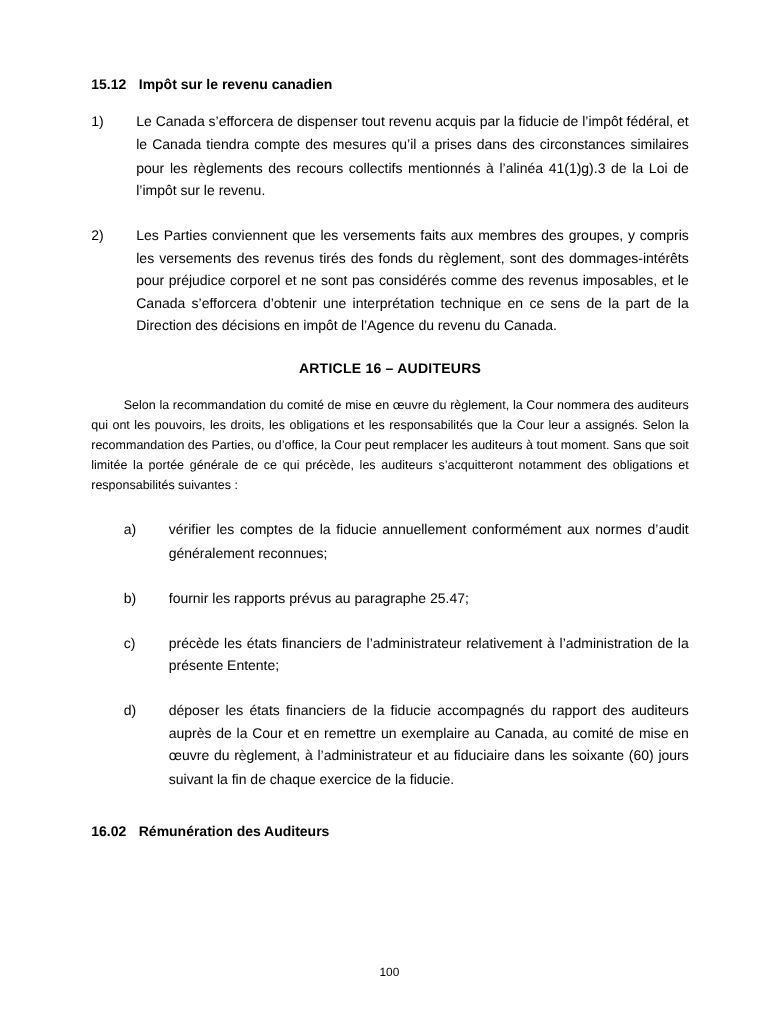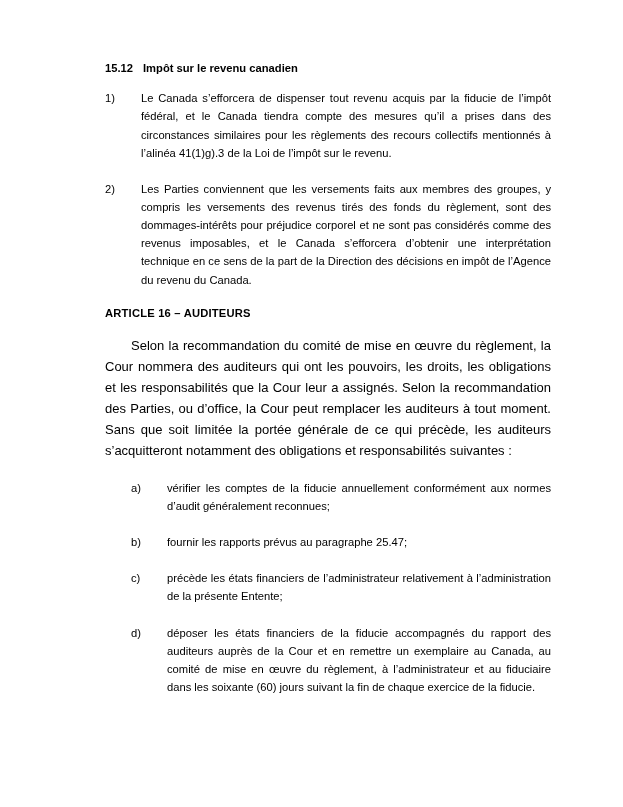--- a/index.html
+++ b/index.html
@@ -12,55 +12,56 @@
     height: 807px;
     font-family: "Liberation Sans", sans-serif;
     color: #000000;
     -webkit-font-smoothing: antialiased;
   }
   .page {
     position: relative;
     width: 623px;
     height: 807px;
     box-sizing: border-box;
-    padding: 60px 72px 0 105px;
+    padding: 60px 72px 0 73px;
     background: #ffffff;
   }
   .heading {
     font-size: 11.2px;
     font-weight: bold;
     margin: 0 0 13px 0;
     line-height: 1.45;
   }
   .heading .num {
     display: inline-block;
     min-width: 38px;
   }
   .article-title {
+    text-align: center;
     font-size: 11.2px;
     font-weight: bold;
     margin: 18px 0 16px 0;
     letter-spacing: 0.2px;
   }
   .num-item {
     display: flex;
     margin: 0 0 13px 0;
     font-size: 11.2px;
     line-height: 1.62;
   }
   .num-item .marker {
     flex: 0 0 36px;
     max-width: 36px;
   }
   .num-item .body {
     flex: 1 1 auto;
     text-align: justify;
   }
   .para {
-    font-size: 13px;
+    font-size: 10px;
     line-height: 1.62;
     text-align: justify;
     margin: 0 0 13px 0;
   }
   .para.indent {
     text-indent: 26px;
   }
   .lettered {
     margin: 0 0 0 26px;
   }
@@ -126,16 +127,20 @@
     </div>
     <div class="spacer-sm"></div>
     <div class="num-item">
       <div class="marker">d)</div>
       <div class="body">déposer les états financiers de la fiducie accompagnés du rapport des auditeurs auprès de la Cour et en remettre un exemplaire au Canada, au comité de mise en œuvre du règlement, à l’administrateur et au fiduciaire dans les soixante (60) jours suivant la fin de chaque exercice de la fiducie.</div>
     </div>
   </div>
 
   <div class="spacer-md"></div>
 
+  <h2 class="heading">
+    <span class="num">16.02</span><span>Rémunération des Auditeurs</span>
+  </h2>
 
 
+  <div class="page-number">100</div>
 
 </div>
 
 </body></html>

